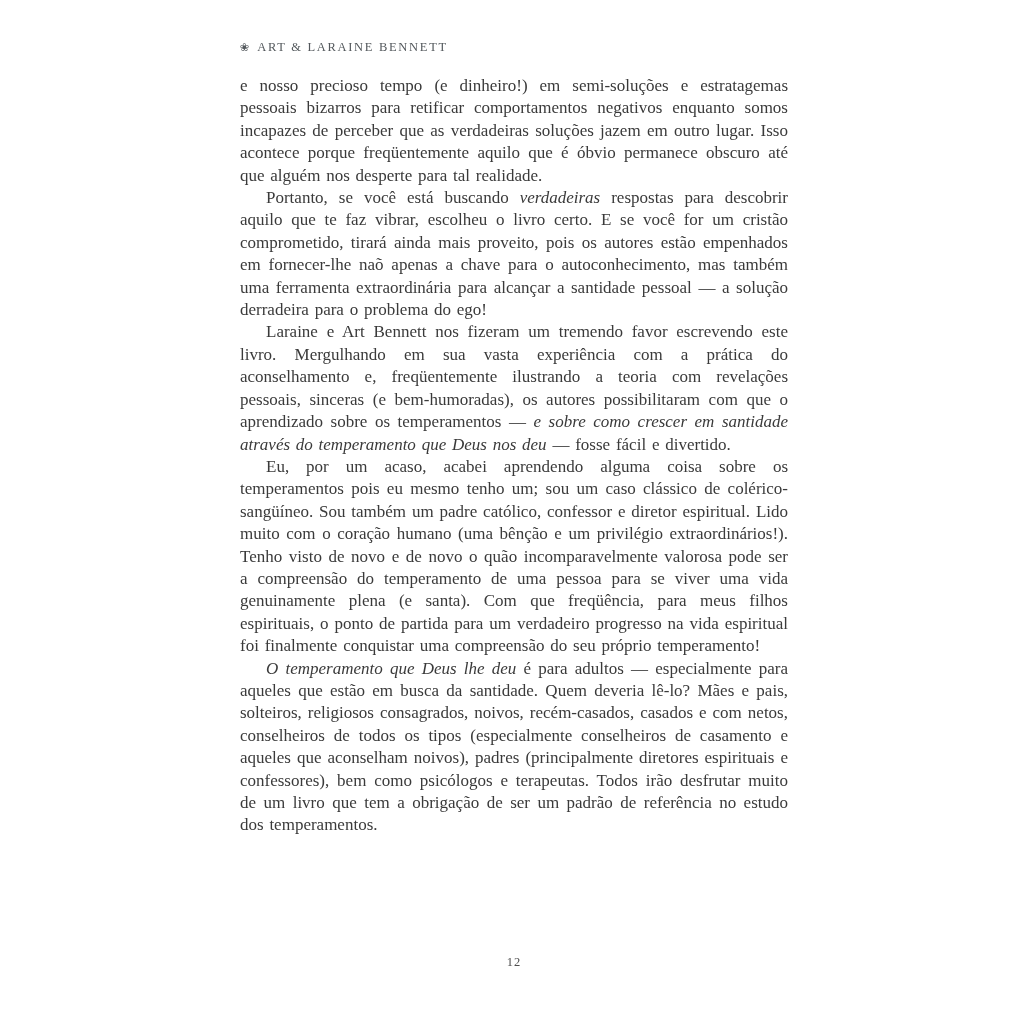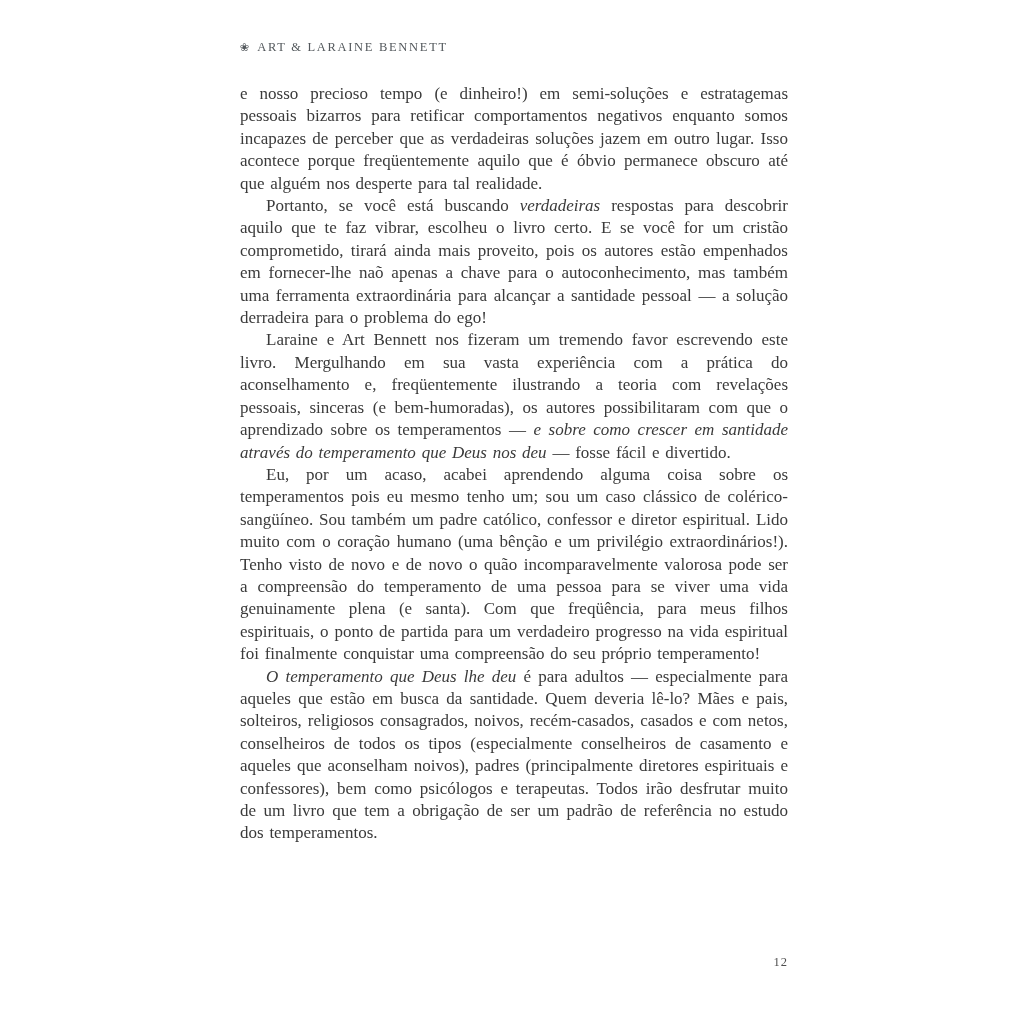--- a/index.html
+++ b/index.html
@@ -34,21 +34,21 @@
   .ornament {
     font-family: "DejaVu Sans", sans-serif;
     font-size: 11px;
     letter-spacing: 0;
     color: var(--header-text, #4a4f53);
     transform: translateY(-0.5px);
   }
   .body-text {
     position: absolute;
     left: 240px;
-    top: 83px;
+    top: 75px;
     width: 548px;
     color: var(--body-text, #3a3a3a);
     font-size: 17px;
     line-height: 22.4px;
     text-align: justify;
     word-spacing: 0.09em;
   }
   .para {
     margin: 0;
     text-indent: 0;
@@ -56,21 +56,21 @@
   .para.indent {
     text-indent: 26px;
   }
   .para em {
   }
   .folio {
     position: absolute;
     left: 240px;
     top: 955px;
     width: 548px;
-    text-align: right;
+    text-align: center;
     color: var(--folio-text, #4e4e4e);
     font-size: 12.5px;
     letter-spacing: 1px;
   }
 </style>
 </head>
 <body>
 
 <div class="page">
 

